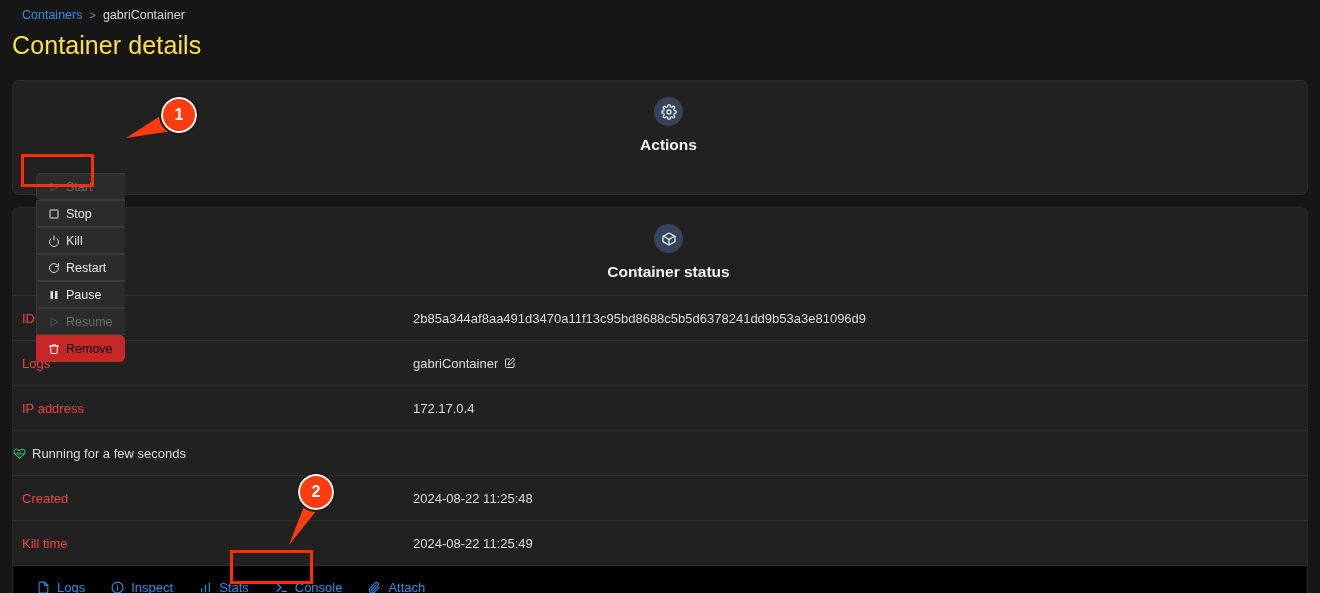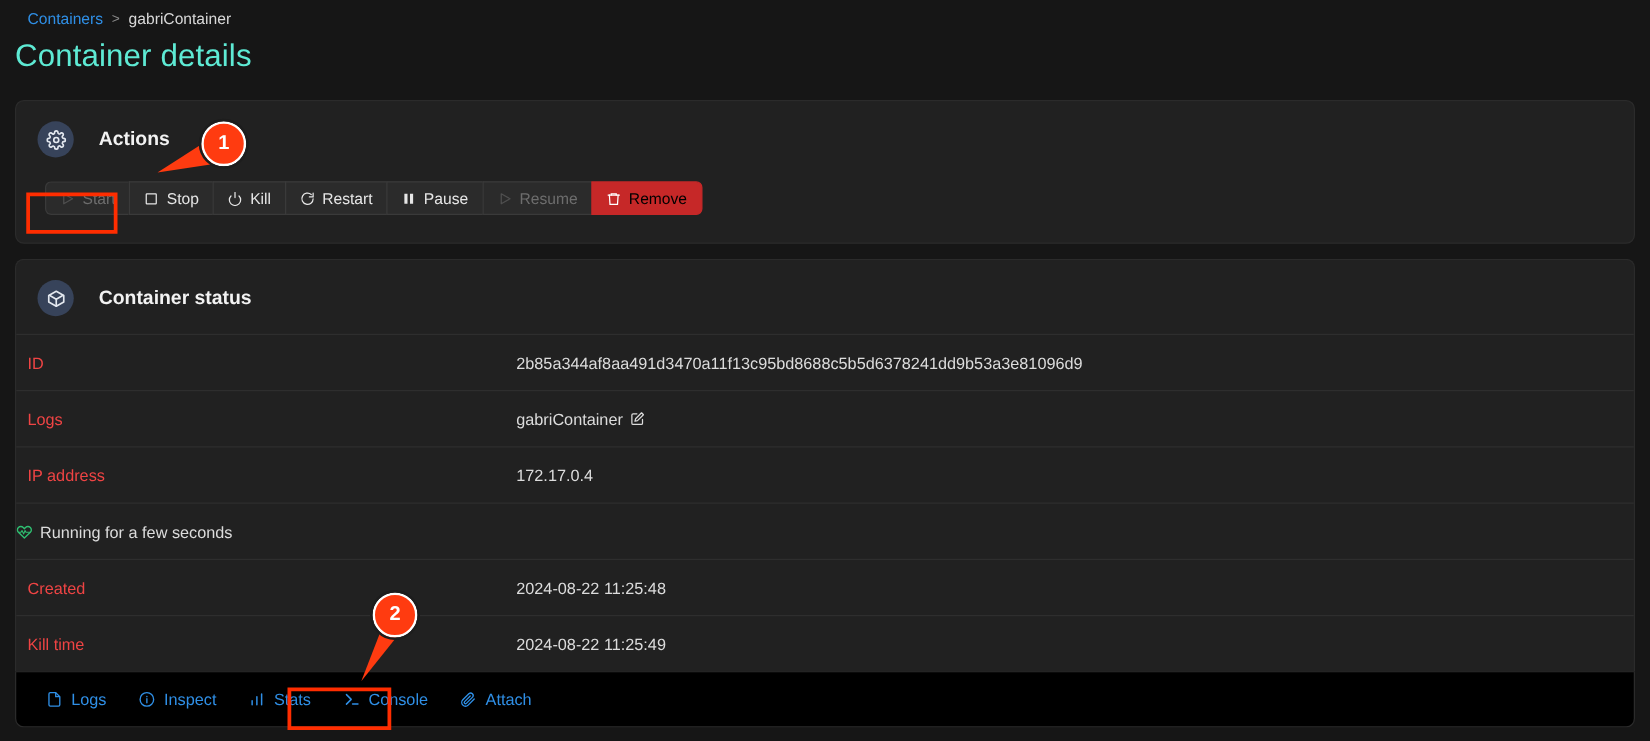--- a/index.html
+++ b/index.html
@@ -18,49 +18,50 @@
     font-size: 12.5px;
     display: flex; align-items: center; gap: 7px;
     height: 22px;
   }
   .bc-link { color: #2f8fe6; cursor: pointer; margin-left: 10px; }
   .bc-sep { color: #8a8a8a; font-size: 11px; }
   .bc-current { color: #d8d8d8; }
 
   
   .page-title {
-    font-size: 25px; font-weight: 400; color: #5eead4;
+    font-size: 25px; font-weight: 400; color: #fde047;
     padding: 9px 0 0 12px; letter-spacing: .1px;
   }
 
   
   .card {
     background: #212121;
     margin: 0 12px;
     border: 1px solid #2b2b2b;
     border-radius: 7px;
   }
   #actions-card { margin-top: 20px; height: 115px; position: relative; }
   #status-card  { margin-top: 12px; border-radius: 7px 7px 0 0; border-bottom: none; }
 
   .card-head {
-    display: flex; align-items: center; gap: 20px;
+    display: flex; align-items: center; gap: 10px;
     padding: 16px 0 14px 17px;
+    flex-direction: column;
   }
   .head-badge {
     width: 29px; height: 29px; border-radius: 50%;
     background: #37435a; display: flex;
     align-items: center; justify-content: center; flex: none;
   }
   .head-badge svg { width: 16px; height: 16px; }
   .card-head-title { font-size: 15.5px; font-weight: bold; color: #f2f2f2; }
 
   
   .btn-row { padding: 5px 0 0 23px; }
-  .btn-group { display: inline-flex; align-items: stretch; }
+  .btn-group { display: inline-flex; align-items: stretch; flex-direction: column; }
   .btn {
     display: inline-flex; align-items: center; gap: 6px;
     height: 27px; padding: 0 11px;
     background: #2b2b2b;
     border: 1px solid #3a3a3a;
     border-right: none;
     color: #e6e6e6; font-size: 12.5px;
     cursor: pointer; white-space: nowrap;
   }
   .btn:first-child { border-radius: 5px 0 0 5px; }

